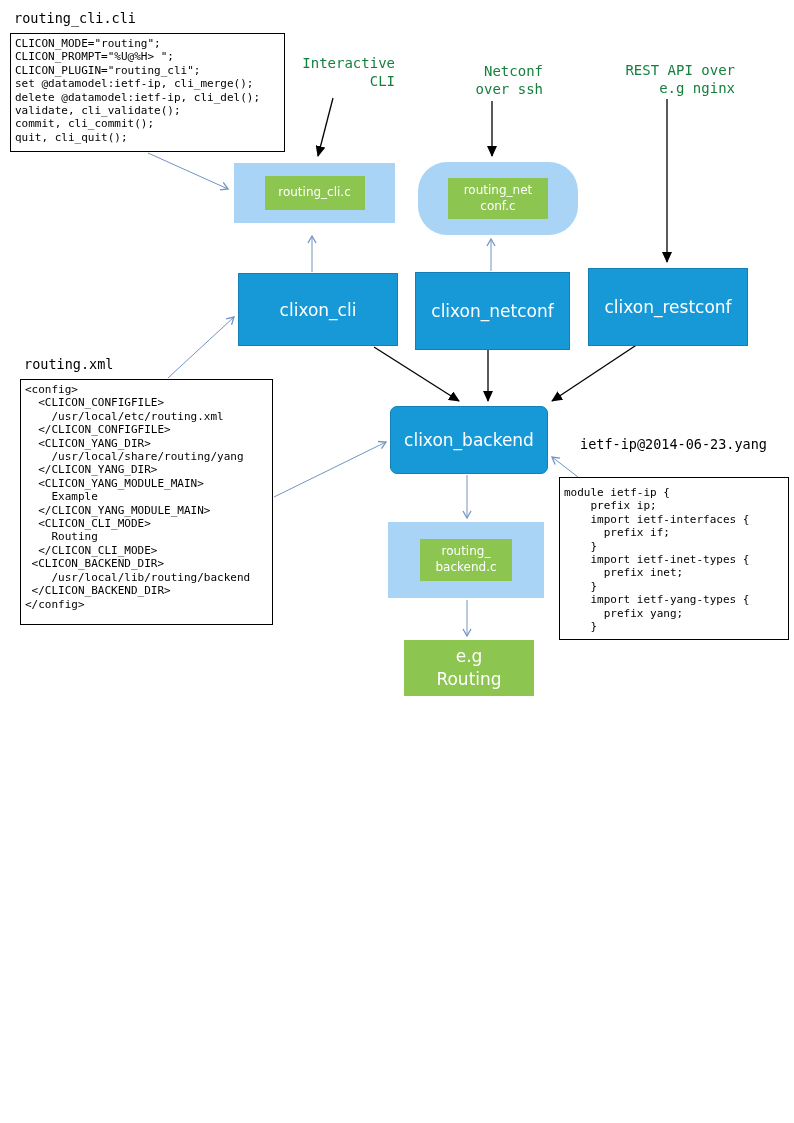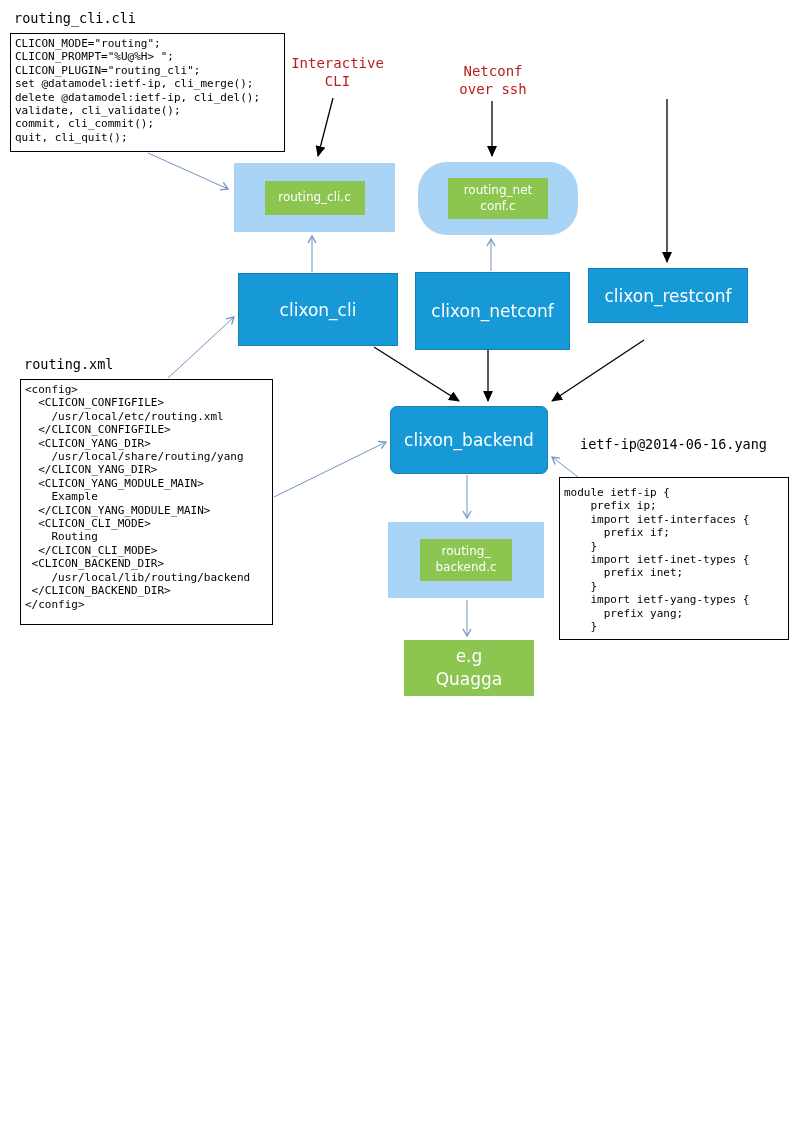--- a/index.html
+++ b/index.html
@@ -19,22 +19,22 @@
   }
   .file-label {
     position: absolute;
     font: 13.5px "DejaVu Sans Mono", monospace;
     color: #000;
     white-space: pre;
   }
   .ann {
     position: absolute;
     font: 14px "DejaVu Sans Mono", monospace;
-    color: #b91c1c;
-    text-align: center;
+    color: #15803d;
+    text-align: right;
     white-space: pre-line;
     line-height: 1.25;
   }
   .code-box {
     position: absolute;
     margin: 0;
     border: 1px solid #000;
     background: #fff;
     color: #000;
     font: 11px/13.4px "DejaVu Sans Mono", monospace;
@@ -113,26 +113,28 @@
     <line x1="491" y1="271" x2="491" y2="239" stroke="#7295C2" stroke-width="1" marker-end="url(#mBlue)"></line>
     <line x1="168" y1="378" x2="234" y2="317" stroke="#7295C2" stroke-width="1" marker-end="url(#mBlue)"></line>
     <line x1="274" y1="497" x2="386" y2="442" stroke="#7295C2" stroke-width="1" marker-end="url(#mBlue)"></line>
     <line x1="578" y1="477" x2="552" y2="457" stroke="#7295C2" stroke-width="1" marker-end="url(#mBlue)"></line>
     <line x1="467" y1="475" x2="467" y2="518" stroke="#7295C2" stroke-width="1" marker-end="url(#mBlue)"></line>
     <line x1="467" y1="600" x2="467" y2="636" stroke="#7295C2" stroke-width="1" marker-end="url(#mBlue)"></line>
   </svg>
 
   <div class="file-label" style="left:14px; top:10px;">routing_cli.cli</div>
   <div class="file-label" style="left:24px; top:356px;">routing.xml</div>
-  <div class="file-label" style="left:580px; top:436px;">ietf-ip@2014-06-16.yang</div>
+  <div class="file-label" style="left:580px; top:436px;">ietf-ip@2014-06-23.yang</div>
 
   <div class="ann" style="left:280px; top:55px; width:115px;">Interactive
 CLI</div>
   <div class="ann" style="left:443px; top:63px; width:100px;">Netconf
 over ssh</div>
+  <div class="ann" style="left:600px; top:62px; width:135px;">REST API over
+e.g nginx</div>
 
   <pre class="code-box" style="left:10px; top:33px; width:275px; height:119px;">CLICON_MODE="routing";
 CLICON_PROMPT="%U@%H&gt; ";
 CLICON_PLUGIN="routing_cli";
 set @datamodel:ietf-ip, cli_merge();
 delete @datamodel:ietf-ip, cli_del();
 validate, cli_validate();
 commit, cli_commit();
 quit, cli_quit();</pre>
   <pre class="code-box" style="left:20px; top:379px; width:253px; height:246px;">&lt;config&gt;
@@ -157,33 +159,33 @@
     import ietf-interfaces {
       prefix if;
     }
     import ietf-inet-types {
       prefix inet;
     }
     import ietf-yang-types {
       prefix yang;
     }</pre>
 
-  <div class="box-light" style="left:234px; top:163px; width:161px; height:69px;">
+  <div class="box-light" style="left:234px; top:163px; width:161px; height:60px;">
     <div class="box-green-inner">routing_cli.c</div>
   </div>
   <div class="box-light" style="left:418px; top:162px; width:160px; height:73px;border-radius:29px;">
     <div class="box-green-inner">routing_net
 conf.c</div>
   </div>
   <div class="box-light" style="left:388px; top:522px; width:156px; height:76px;">
     <div class="box-green-inner" style="min-width:92px;">routing_
 backend.c</div>
   </div>
 
   <div class="box-blue" style="left:238px; top:273px; width:160px; height:73px;">clixon_cli</div>
   <div class="box-blue" style="left:415px; top:272px; width:155px; height:78px;">clixon_netconf</div>
-  <div class="box-blue" style="left:588px; top:268px; width:160px; height:55px;">clixon_restconf</div>
+  <div class="box-blue" style="left:588px; top:268px; width:160px; height:78px;">clixon_restconf</div>
   <div class="box-blue" style="left:390px; top:406px; width:158px; height:68px;border-radius:7px;">clixon_backend</div>
 
   <div class="box-green" style="left:404px; top:640px; width:130px; height:56px;">e.g
-Quagga</div>
+Routing</div>
 
 </div>
 
 </body></html>

